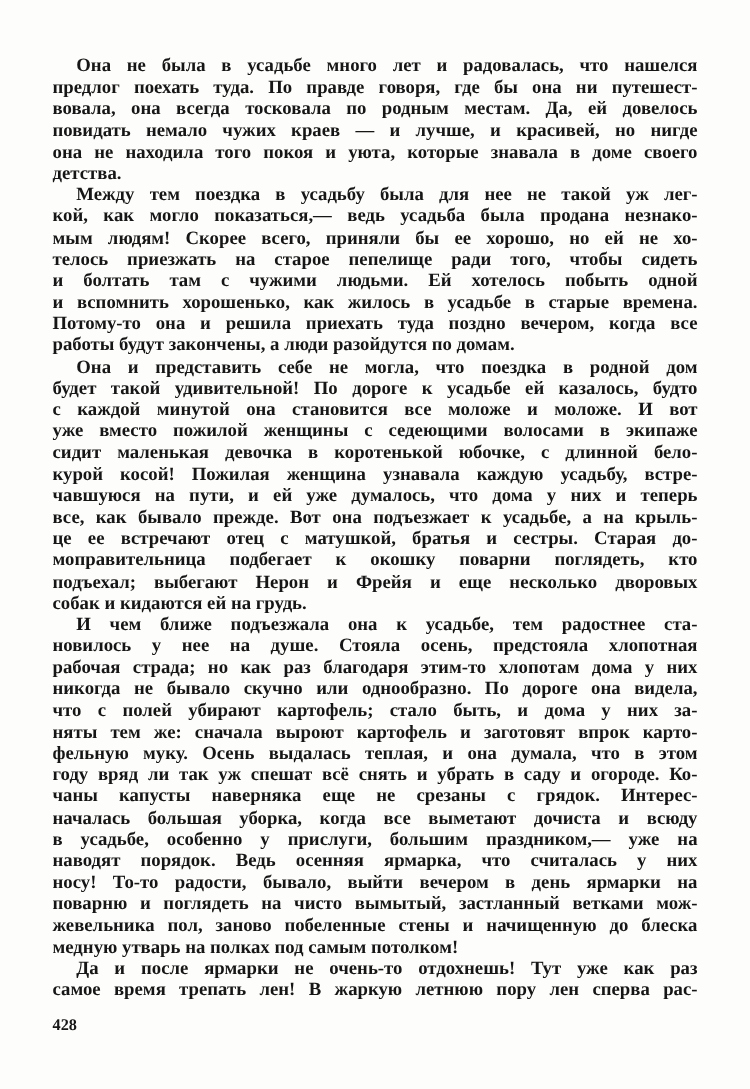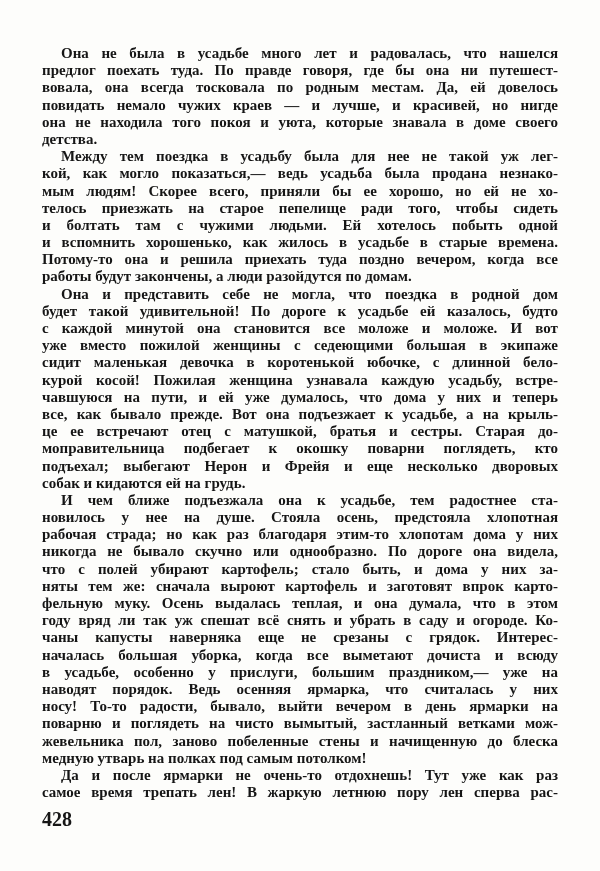--- a/index.html
+++ b/index.html
@@ -42,21 +42,21 @@
   }
   .first {
     text-indent: 19px;
   }
   .end {
     text-align: left;
     text-align-last: left;
   }
   .pgnum {
     margin-top: 10px;
-    font-size: 20px;
+    font-size: 13px;
     font-weight: 700;
     line-height: 17px;
     text-align: left;
   }
 </style>
 </head>
 <body>
 
 <div class="sheet">
   <main class="textblock">
@@ -78,21 +78,21 @@
       <div class="ln">и болтать там с чужими людьми. Ей хотелось побыть одной</div>
       <div class="ln">и вспомнить хорошенько, как жилось в усадьбе в старые времена.</div>
       <div class="ln">Потому-то она и решила приехать туда поздно вечером, когда все</div>
       <div class="ln end">работы будут закончены, а люди разойдутся по домам.</div>
     </div>
 
     <div class="para">
       <div class="ln first">Она и представить себе не могла, что поездка в родной дом</div>
       <div class="ln">будет такой удивительной! По дороге к усадьбе ей казалось, будто</div>
       <div class="ln">с каждой минутой она становится все моложе и моложе. И вот</div>
-      <div class="ln">уже вместо пожилой женщины с седеющими большая в экипаже</div>
+      <div class="ln">уже вместо пожилой женщины с седеющими волосами в экипаже</div>
       <div class="ln">сидит маленькая девочка в коротенькой юбочке, с длинной бело-</div>
       <div class="ln">курой косой! Пожилая женщина узнавала каждую усадьбу, встре-</div>
       <div class="ln">чавшуюся на пути, и ей уже думалось, что дома у них и теперь</div>
       <div class="ln">все, как бывало прежде. Вот она подъезжает к усадьбе, а на крыль-</div>
       <div class="ln">це ее встречают отец с матушкой, братья и сестры. Старая до-</div>
       <div class="ln">моправительница подбегает к окошку поварни поглядеть, кто</div>
       <div class="ln">подъехал; выбегают Нерон и Фрейя и еще несколько дворовых</div>
       <div class="ln end">собак и кидаются ей на грудь.</div>
     </div>
 

